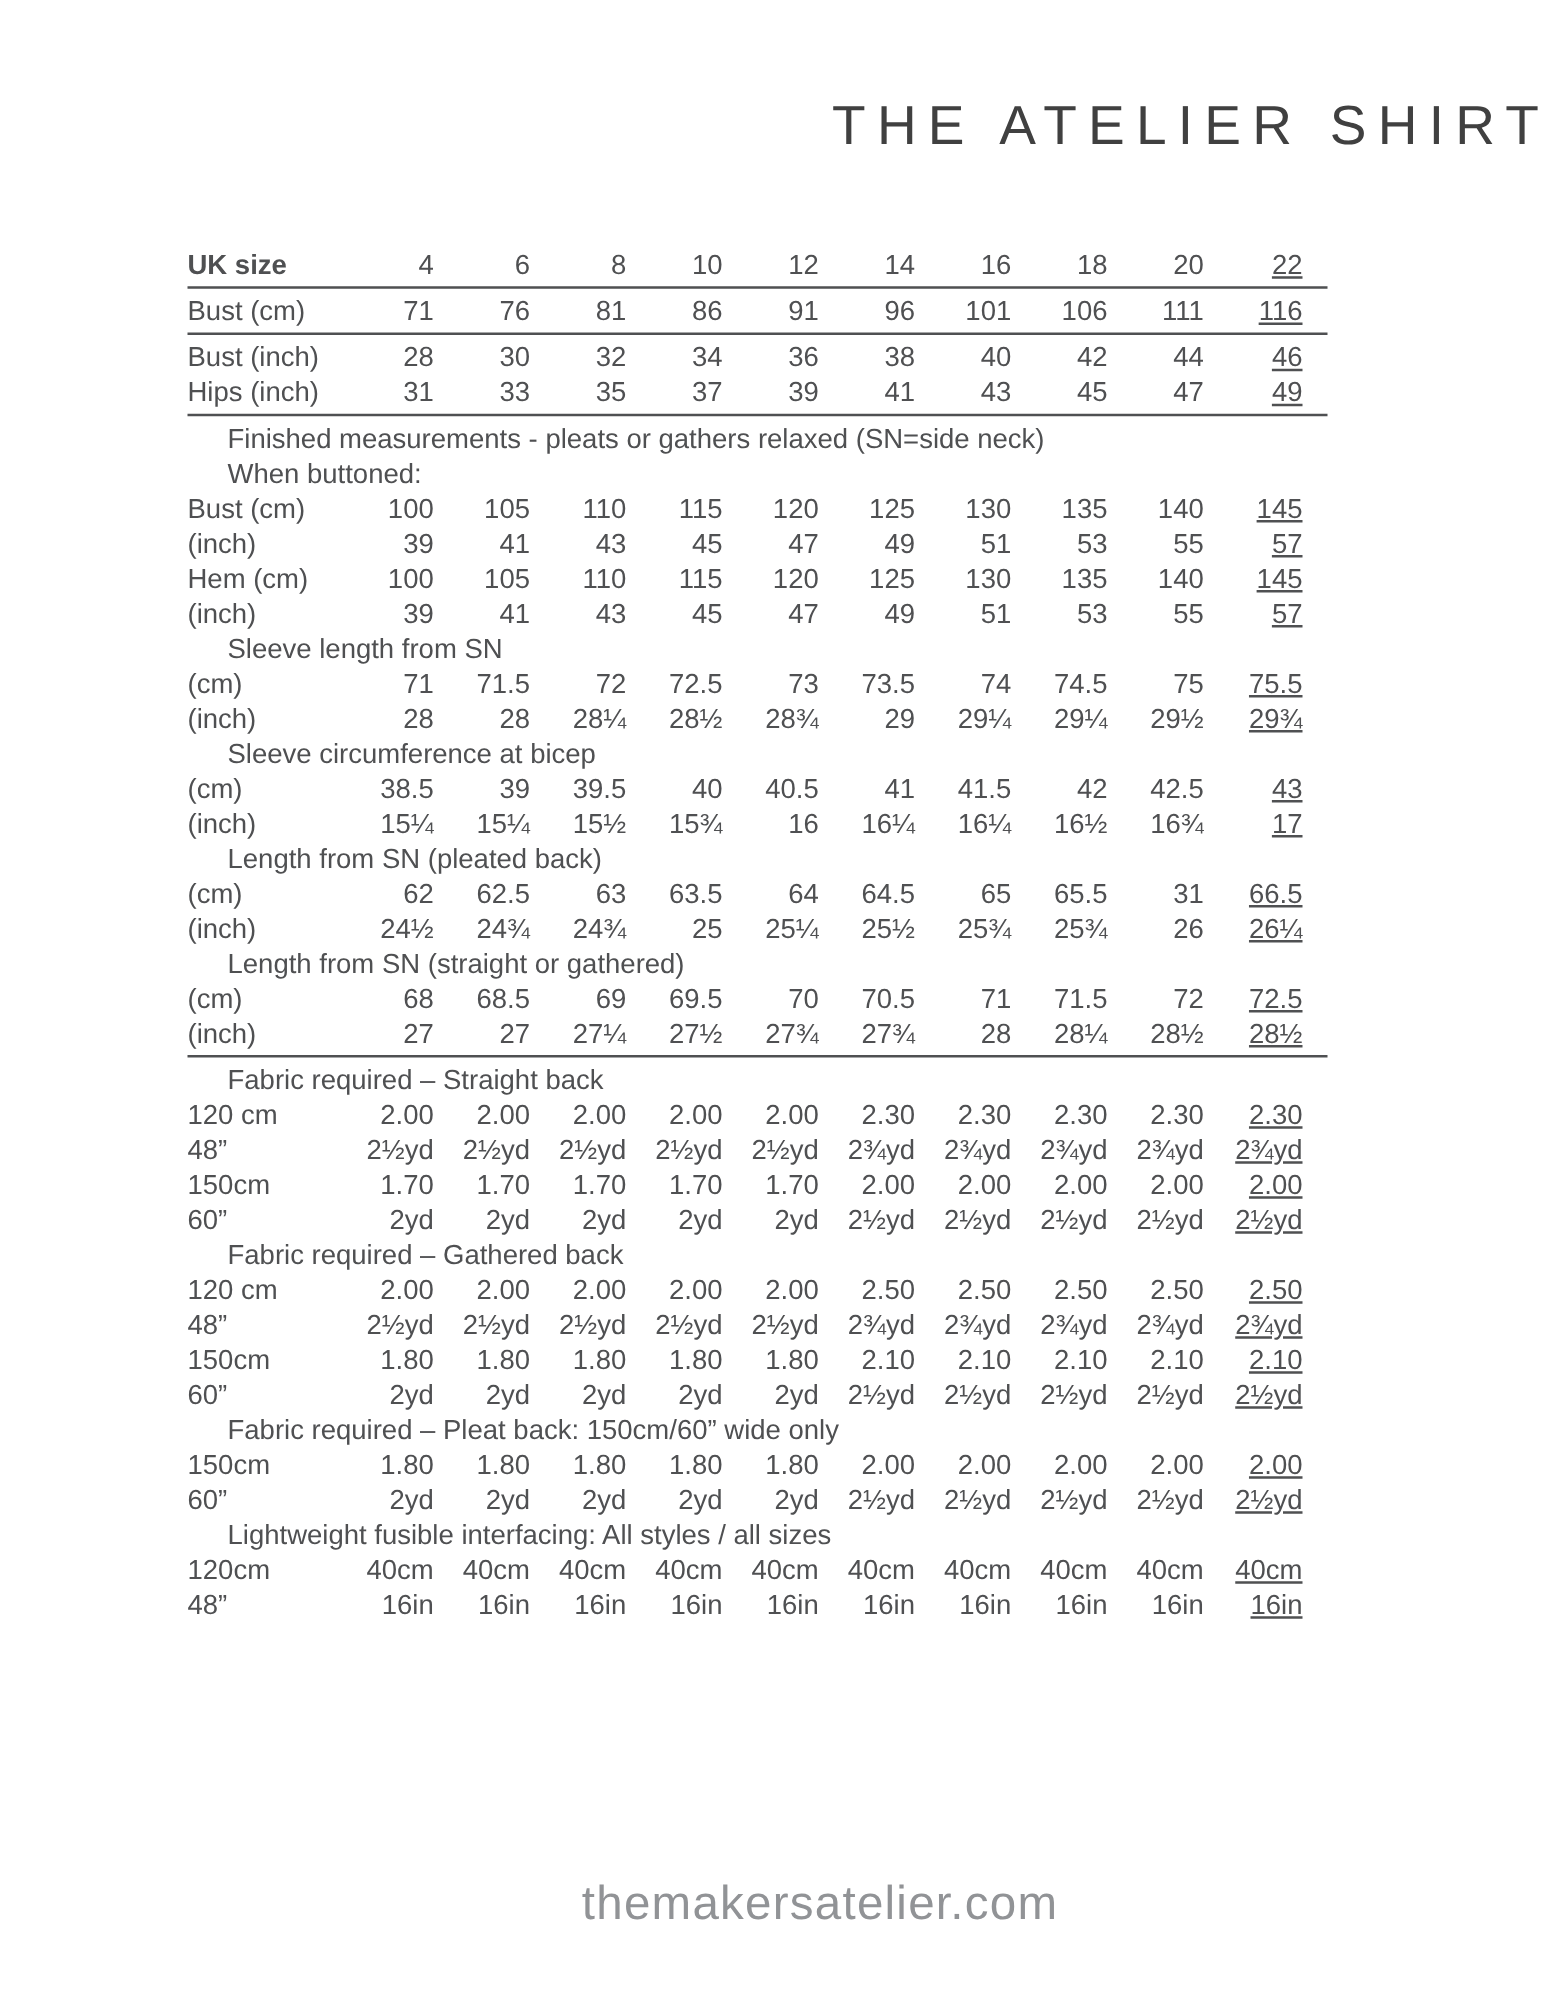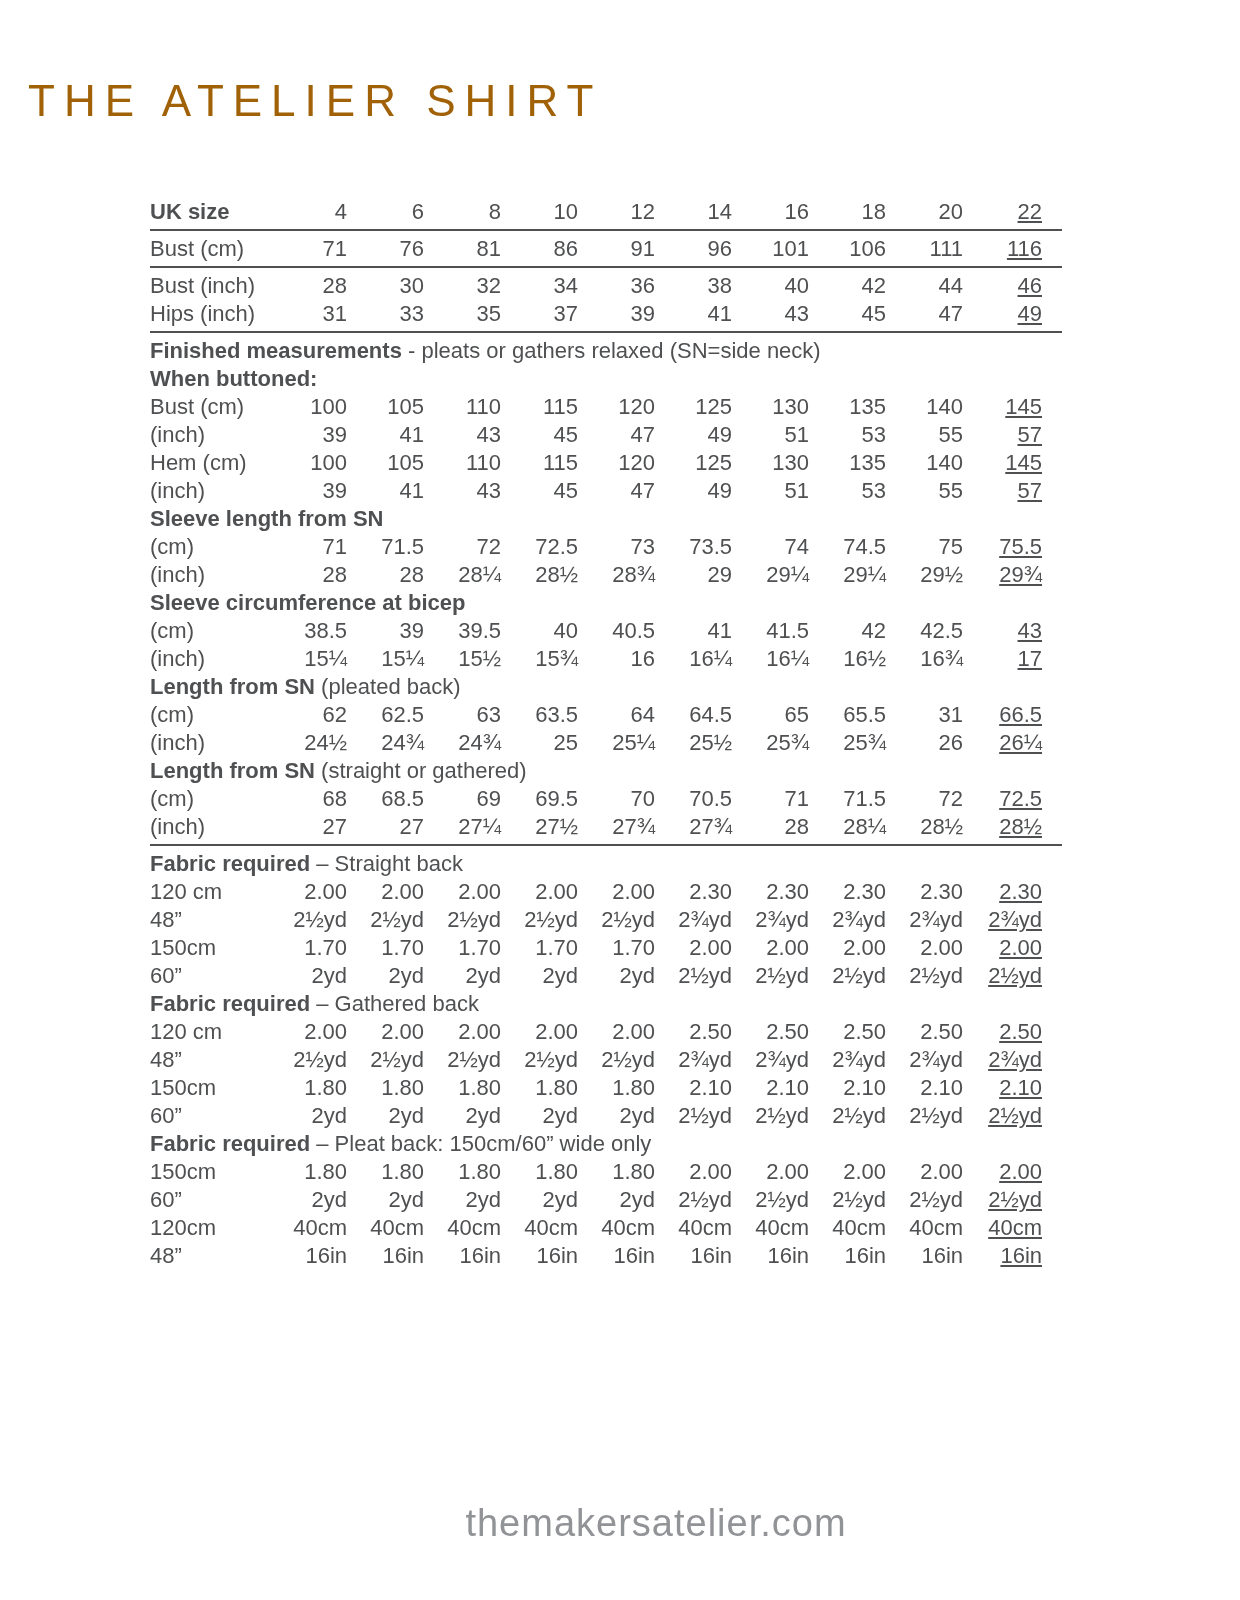--- a/index.html
+++ b/index.html
@@ -5,39 +5,39 @@
   html,body{margin:0;padding:0;}
   body{
     width:1240px;height:1600px;
     background:#ffffff;
     font-family:"Liberation Sans", sans-serif;
     color:#4f5052;
   }
   .page{position:relative;width:1240px;height:1600px;overflow:hidden;background:#ffffff;}
   .title{
     margin:0;padding-top:76px;
-    text-align:left;
+    text-align:right;
     font-size:44px;font-weight:normal;
     letter-spacing:9px;
-    color:#a16207;
+    color:#404040;
     padding-left:28px;
   }
   .size-table{position:absolute;left:150px;top:198px;width:912px;}
   .row{
     display:grid;
     grid-template-columns:120px repeat(9,77px) 99px;
     height:28px;line-height:28px;
     font-size:22px;
   }
   .row.section{display:block;height:28px;line-height:28px;}
   .cell{white-space:nowrap;overflow:visible;}
   .cell.num{text-align:right;}
   .row .cell:last-child{padding-right:20px;box-sizing:border-box;text-decoration:underline;}
   .row.header .label{font-weight:bold;}
-  .b{font-weight:bold;}
+  .b{font-weight:normal;margin-left:32px;}
   .rule{height:2px;background:#4f5052;margin:3px 0 4px 0;}
   .notes{position:absolute;left:150px;top:1352px;font-size:22.5px;line-height:33px;}
   .notes p{margin:0;}
   .footer{
     position:absolute;left:0;top:1502px;width:100%;
     text-align:center;
     font-size:38px;color:#919396;letter-spacing:1px;margin-left:36px;
   }
 </style>
 </head>
@@ -392,20 +392,21 @@
         <div class="cell num">2yd</div>
         <div class="cell num">2yd</div>
         <div class="cell num">2yd</div>
         <div class="cell num">2yd</div>
         <div class="cell num">2½yd</div>
         <div class="cell num">2½yd</div>
         <div class="cell num">2½yd</div>
         <div class="cell num">2½yd</div>
         <div class="cell num">2½yd</div>
       </div>
+      <div class="row section"><span class="b">Lightweight fusible interfacing:</span><span> All styles / all sizes</span></div>
       <div class="row">
         <div class="cell label">120cm</div>
         <div class="cell num">40cm</div>
         <div class="cell num">40cm</div>
         <div class="cell num">40cm</div>
         <div class="cell num">40cm</div>
         <div class="cell num">40cm</div>
         <div class="cell num">40cm</div>
         <div class="cell num">40cm</div>
         <div class="cell num">40cm</div>

